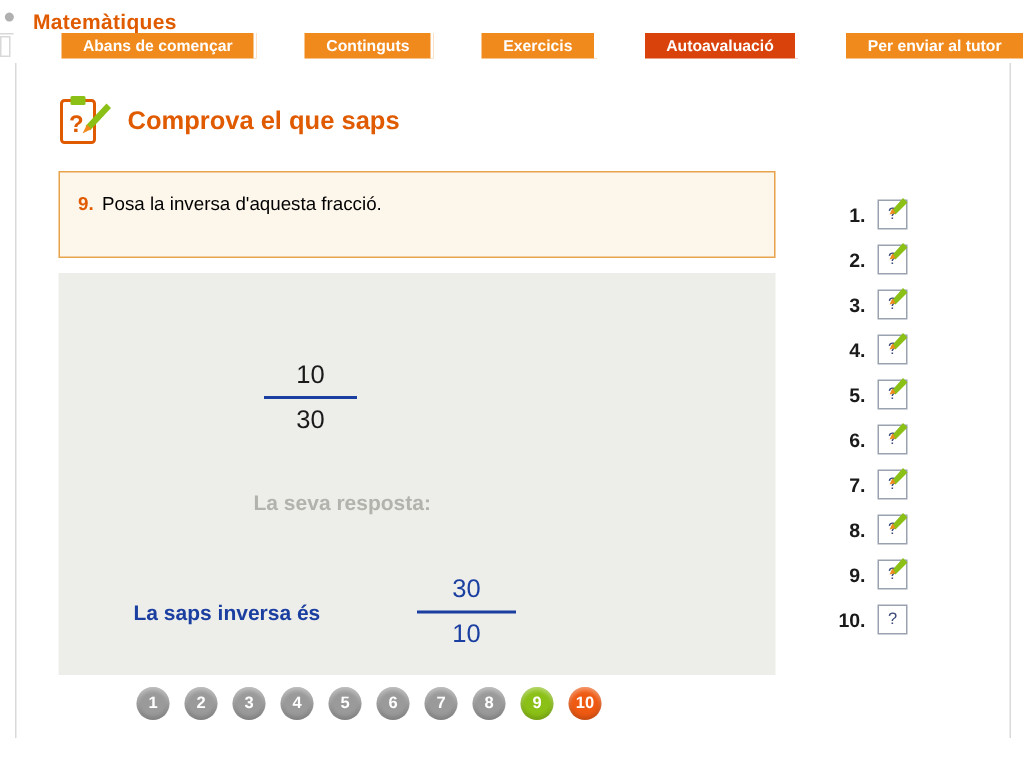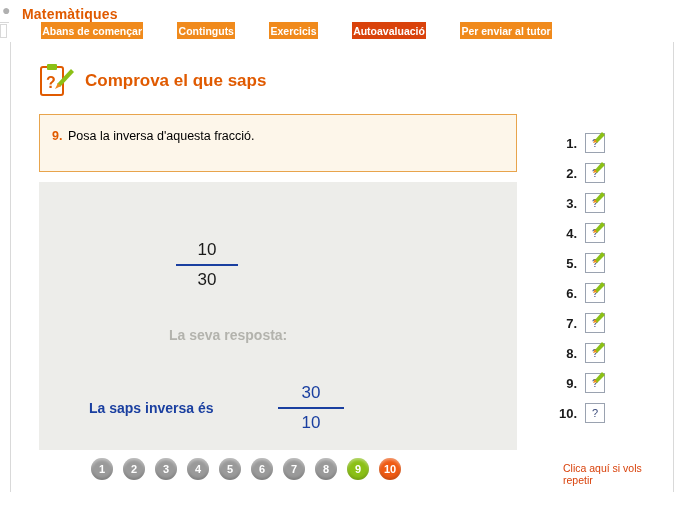--- a/index.html
+++ b/index.html
@@ -22,21 +22,21 @@
     position: absolute; left: 2px; top: 2px;
     font-size: 14px; color: #b0b0b0; font-weight: bold;
   }
   .topbar .app-title {
     position: absolute; left: 22px; top: 6px;
     font-size: 14px; font-weight: bold; color: #e05a00;
     letter-spacing: 0.2px;
   }
   
   .navbar {
-    position: absolute; left: 0; top: 22px; width: 552px; height: 18px;
+    position: absolute; left: 0; top: 22px; width: 682px; height: 18px;
     background: #ffffff;
     display: flex;
     align-items: stretch;
     gap: 32px;
   }
   .nav-edge {
     width: 9px; background: #ffffff;
     border-top: 1px solid #d8d8d8;
   }
   .nav-tab {
@@ -347,16 +347,15 @@
       </span>
     </div>
     <div class="result-row">
       <span class="result-num">10.</span>
       <span class="result-icon">
         <span>?</span>
       </span>
     </div>
   </div>
 
-  <div class="repeat-link">Clica aquí si vols repetir</div>
 </div>
 
 <div class="bottom-strip"></div>
 
 </body></html>

